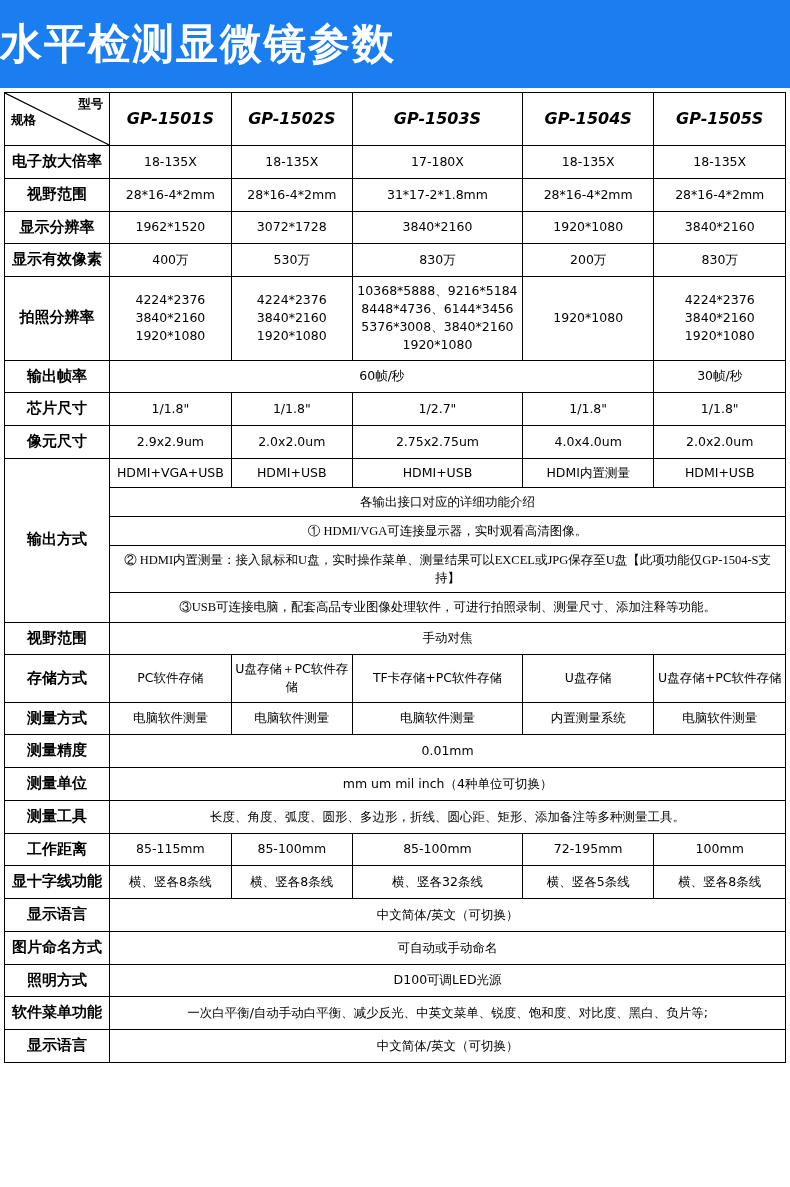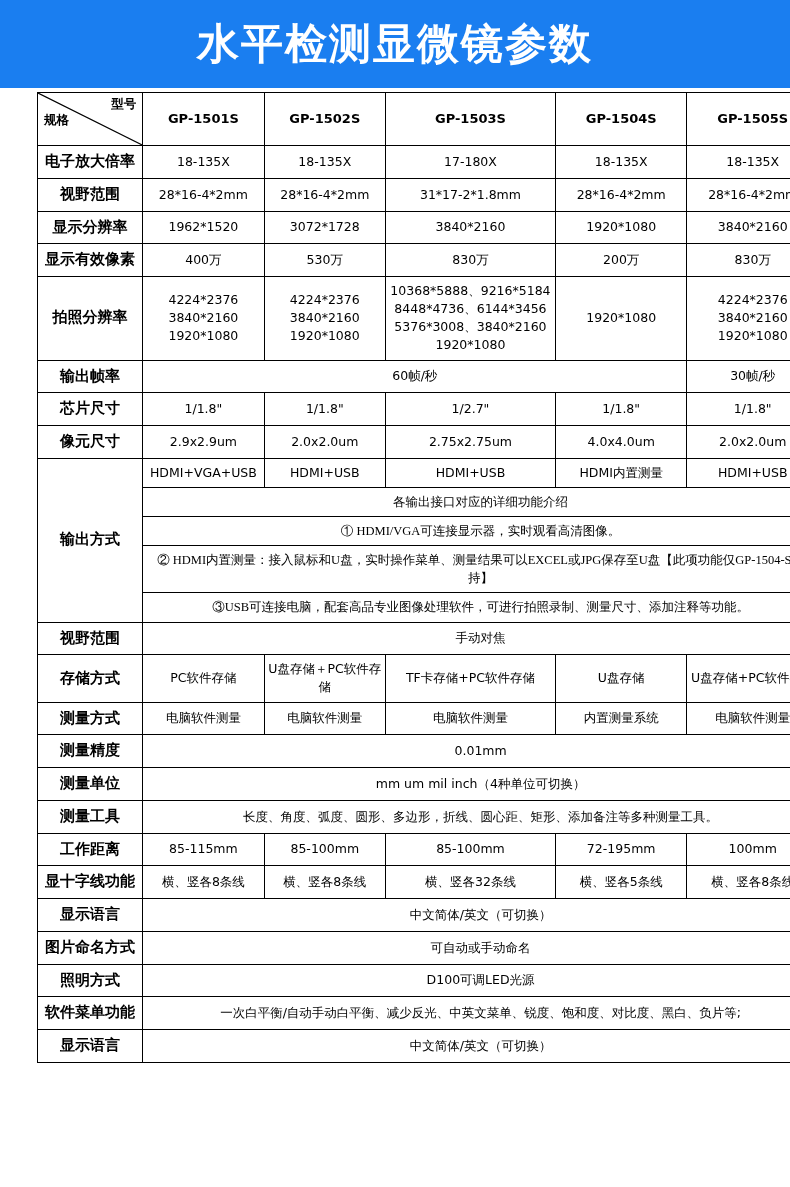--- a/index.html
+++ b/index.html
@@ -19,34 +19,32 @@
     background: #fff;
     box-sizing: border-box;
     padding: 0 0 8px 0;
   }
   
   .banner {
     background: #1a7ef0;
     height: 88px;
     display: flex;
     align-items: center;
-    justify-content: center;
   }
   .banner-title {
     color: #ffffff;
     font-size: 42px;
     font-weight: bold;
     letter-spacing: 2px;
     line-height: 1;
   }
   
   .table-wrap {
     padding: 4px 4px 0 4px;
     box-sizing: border-box;
-    margin-left: 33px;
   }
   table.spec {
     border-collapse: collapse;
     width: 782px;
     table-layout: fixed;
     font-size: 12.5px;
   }
   table.spec td, table.spec th {
     border: 1px solid #000;
     text-align: center;
@@ -56,21 +54,22 @@
     word-break: break-word;
   }
   th.rowhead, td.rowhead {
     font-weight: bold;
     text-align: center;
     background: #ffffff;
     font-size: 15px;
   }
   td.model {
     font-weight: bold;
-    font-size: 13px;
+    font-size: 16px;
+    font-style: italic;
   }
   
   td.corner {
     position: relative;
     height: 42px;
     padding: 0;
     overflow: hidden;
   }
   td.corner .diag {
     position: absolute;

